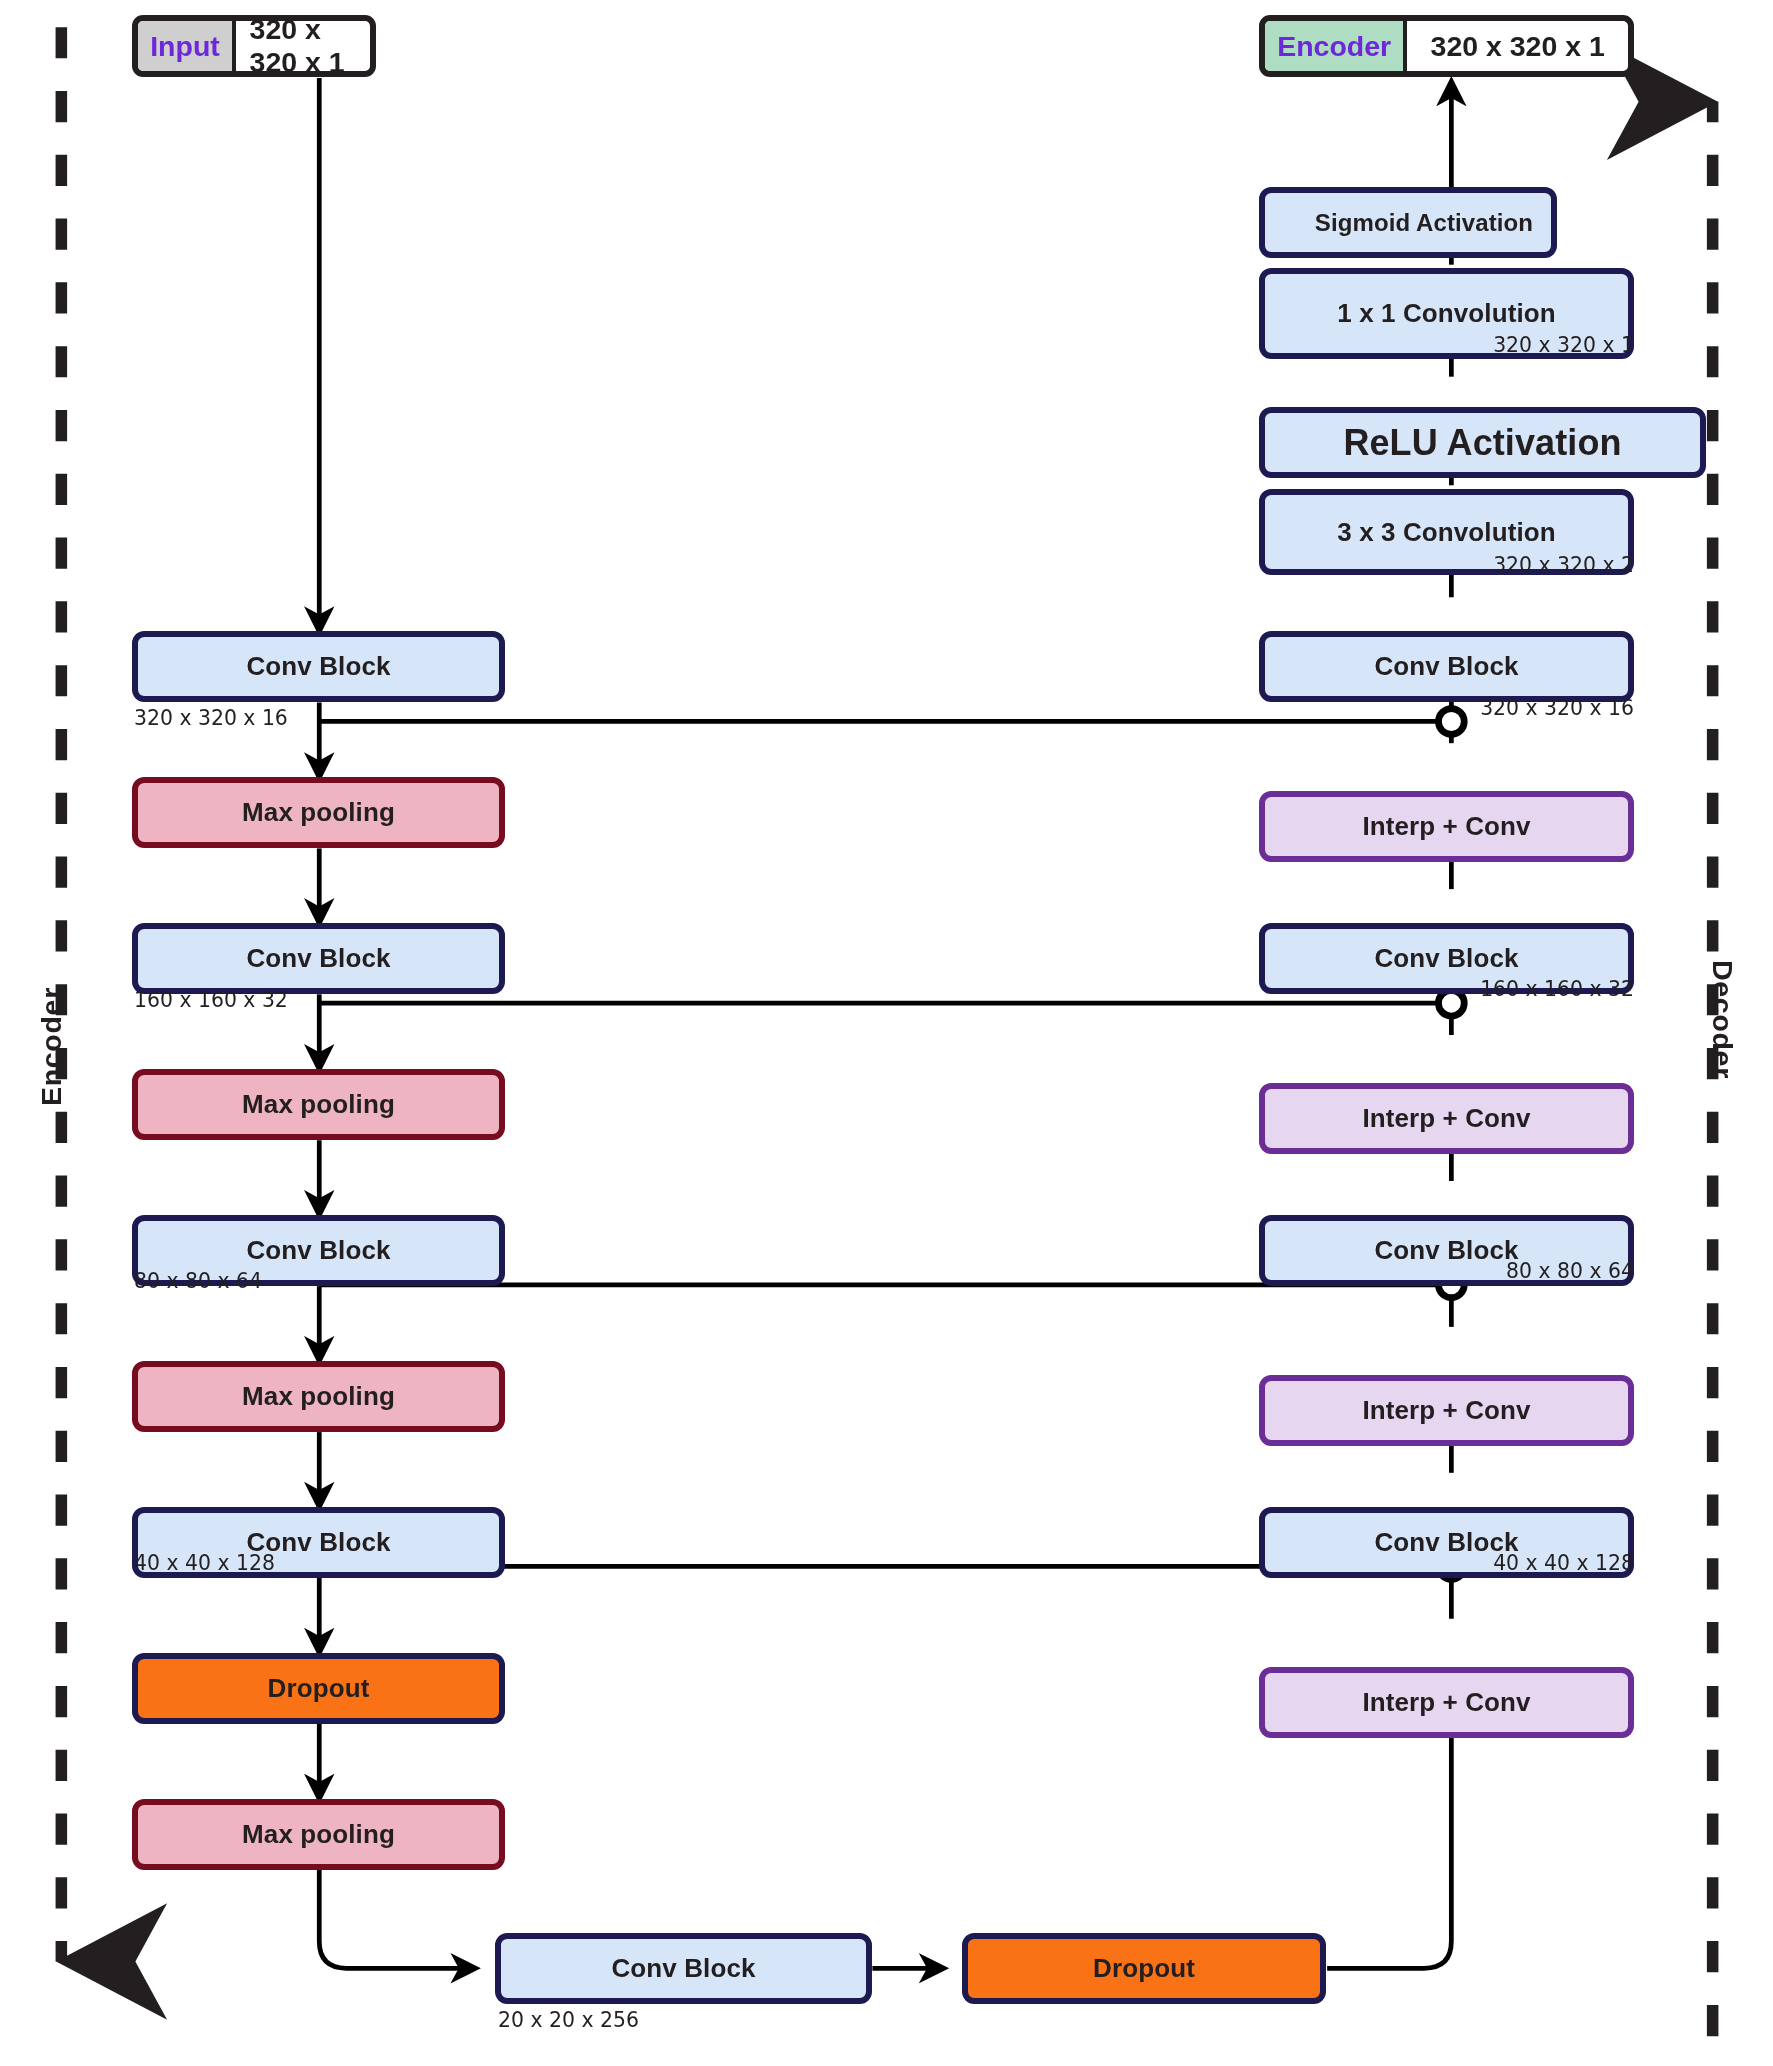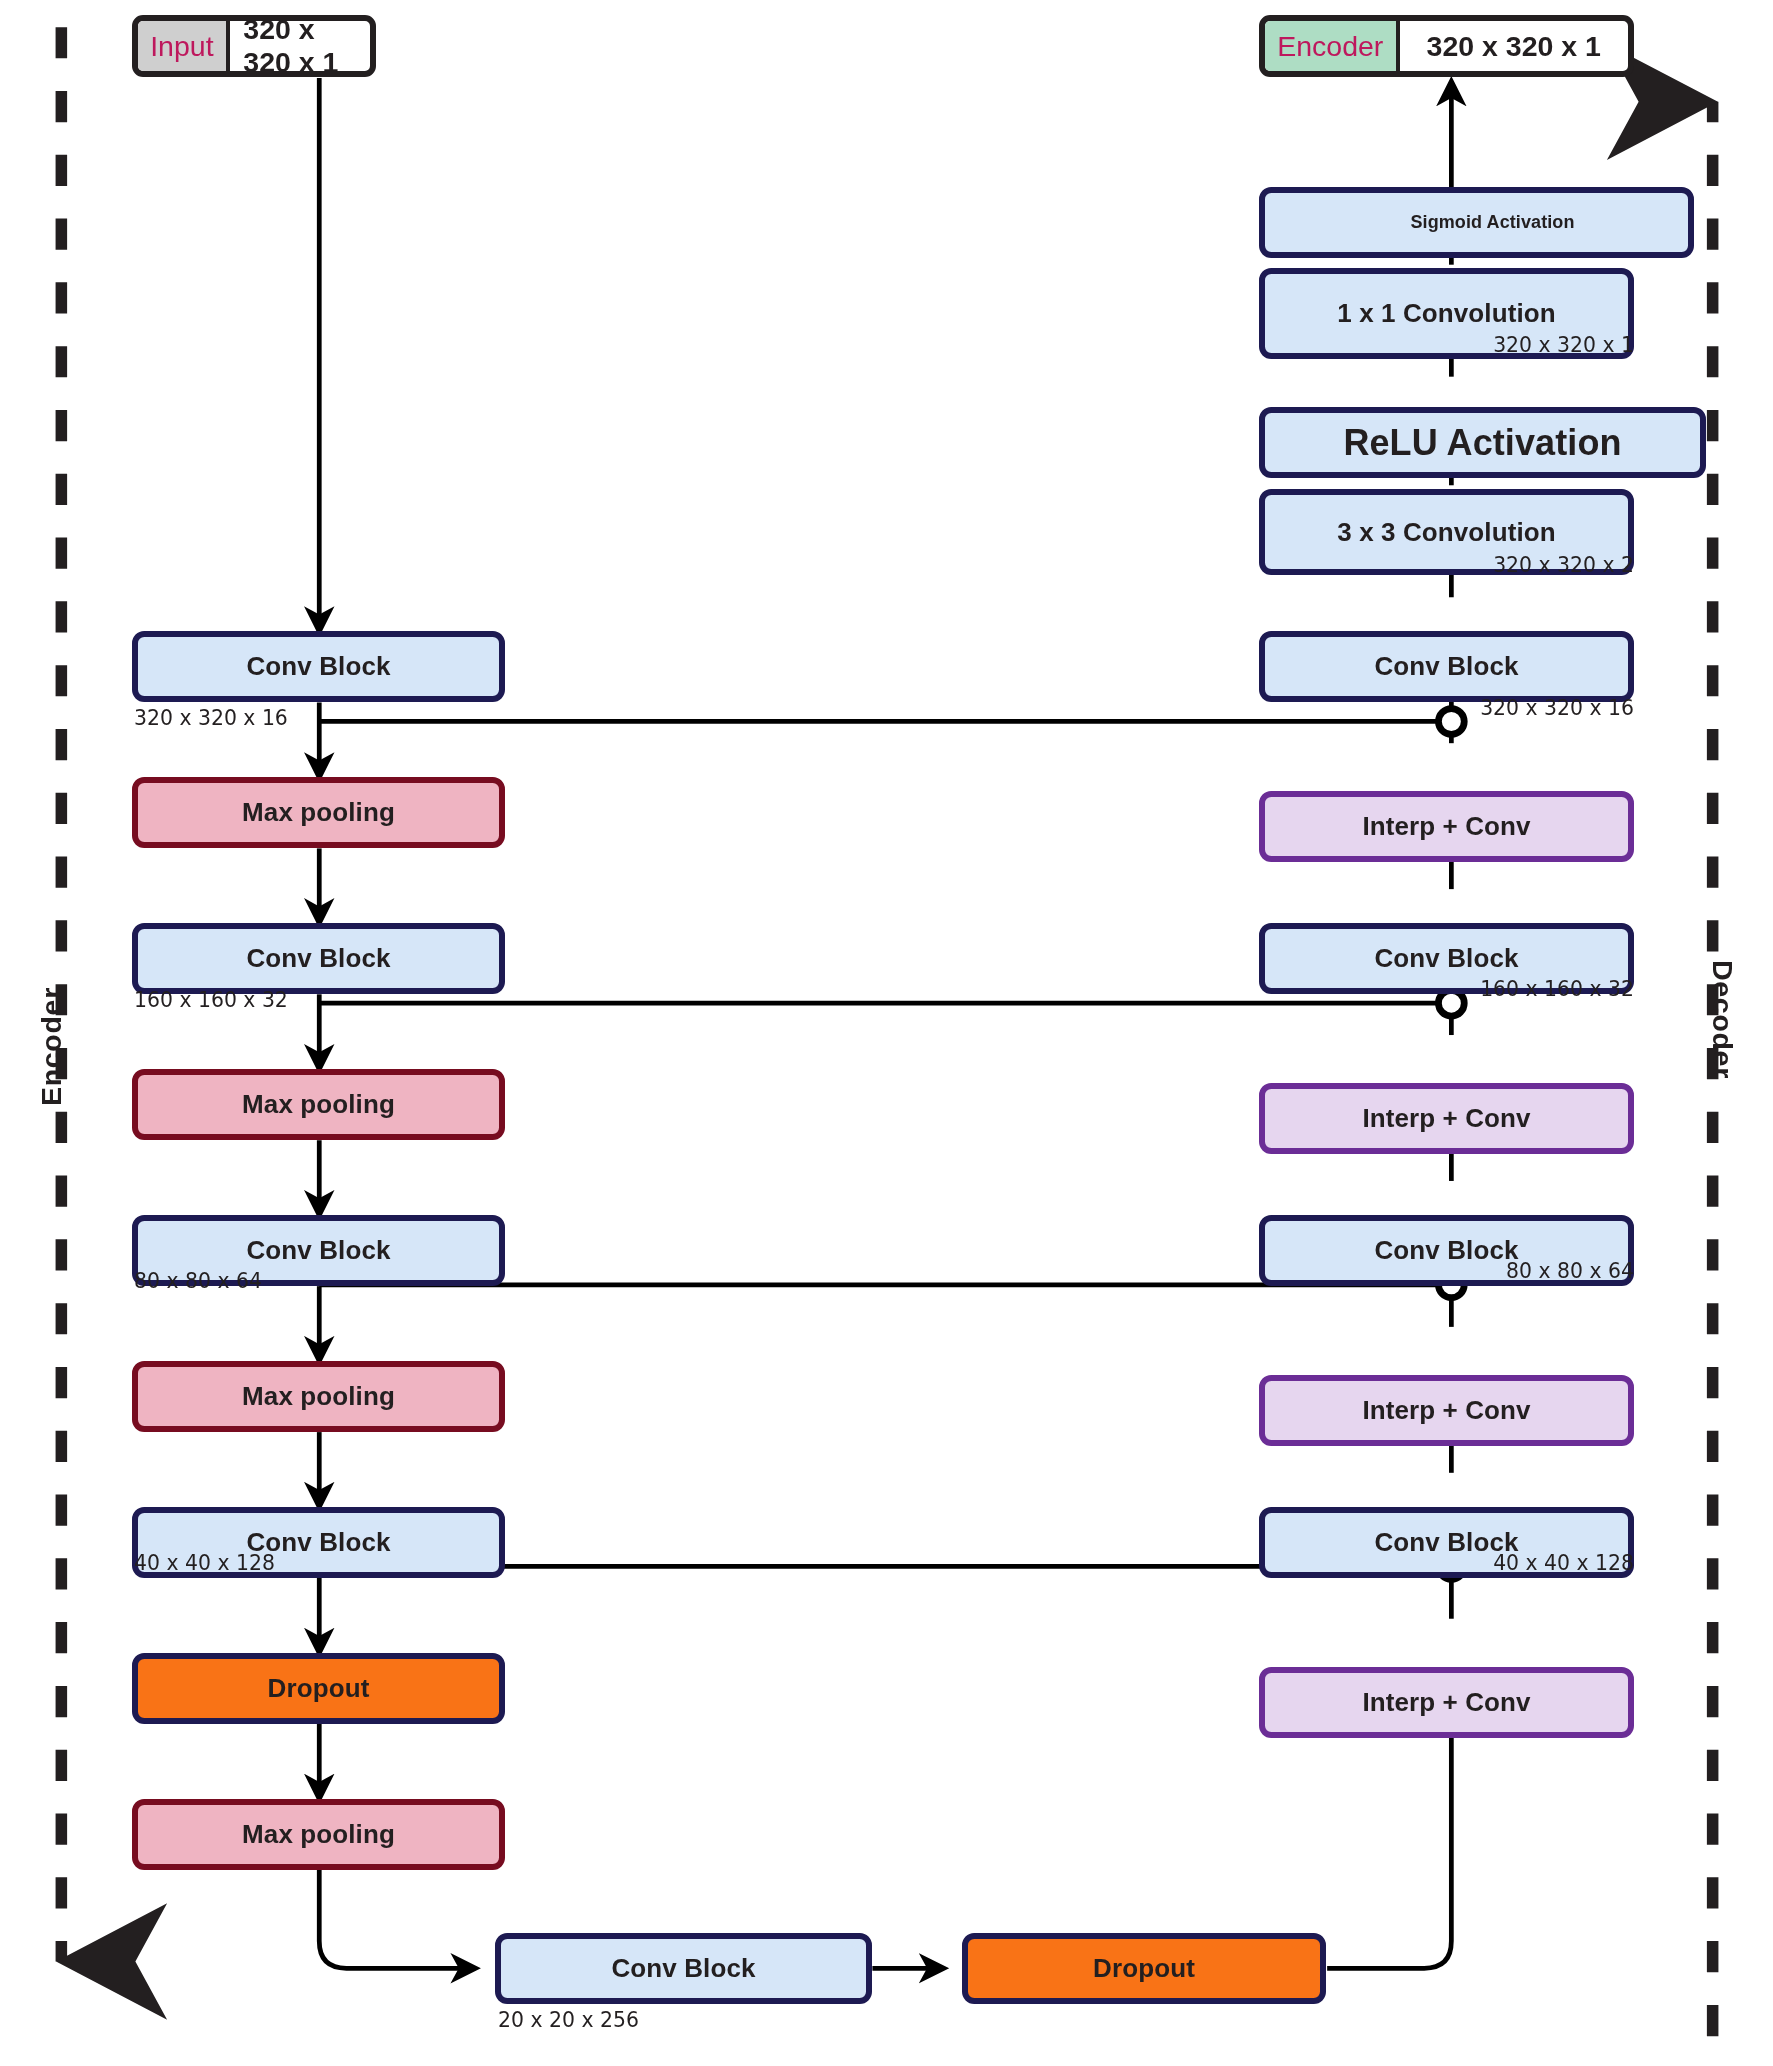--- a/index.html
+++ b/index.html
@@ -12,22 +12,22 @@
         letter-spacing:0.1px;}
   .node-label{pointer-events:none;}
 
   .t-conv  {background:#d6e6f8;border:6.1px solid #1d1a52;}
   .t-pool  {background:#efb4c2;border:6.1px solid #770c20;}
   .t-interp{background:#e6d6ef;border:6.1px solid #6b2d96;margin-top:14px;}
   .t-drop  {background:#f97316;border:6.1px solid #1d1a52;}
 
   .io{position:absolute;box-sizing:border-box;display:flex;align-items:stretch;
       border:6.1px solid #231f20;border-radius:11px;background:#ffffff;overflow:hidden;}
-  .io .tag{display:flex;align-items:center;justify-content:center;font-weight:normal;
-           padding:0 12.2px;color:#be185d;border-right:4.8px solid #231f20;}
+  .io .tag{display:flex;align-items:center;justify-content:center;font-weight:bold;
+           padding:0 12.2px;color:#6d28d9;border-right:4.8px solid #231f20;}
   .io .val{display:flex;align-items:center;justify-content:center;font-weight:bold;
            padding:0 13.6px;color:#231f20;flex:1;}
   .io-in  .tag{background:#cfcfcf;}
   .io-out .tag{background:#aeddc4;}
 
   .dim{position:absolute;font-family:"DejaVu Sans",sans-serif;font-size:20.4px;
        color:#231f20;white-space:nowrap;}
   .dim.right{text-align:right;}
 
   .side{position:absolute;font-weight:bold;font-size:28.5px;color:#231f20;
@@ -153,21 +153,21 @@
 
   <div class="node t-conv" style="left:495px;top:1933px;width:377px;height:71px;font-size:26px;">
     <span class="node-label">Conv Block</span>
   </div>
   <div class="dim" style="left:498px;top:2008px;">20 x 20 x 256</div>
 
   <div class="node t-drop" style="left:962px;top:1933px;width:364px;height:71px;font-size:26px;">
     <span class="node-label">Dropout</span>
   </div>
 
-  <div class="node t-conv" style="left:1259px;top:187px;width:435px;height:71px;font-size:18px;padding-left:32px;">
+  <div class="node t-conv" style="left:1259px;top:187px;width:298px;height:71px;font-size:24px;padding-left:32px;">
     <span class="node-label">Sigmoid Activation</span>
   </div>
 
   <div class="node t-conv" style="left:1259px;top:268px;width:375px;height:91px;font-size:26px;">
     <span class="node-label">1 x 1 Convolution</span>
   </div>
   <div class="dim right" style="left:1259px;top:333px;width:375px;">320 x 320 x 1</div>
 
   <div class="node t-conv" style="left:1259px;top:407px;width:447px;height:71px;font-size:36px;">
     <span class="node-label">ReLU Activation</span>

